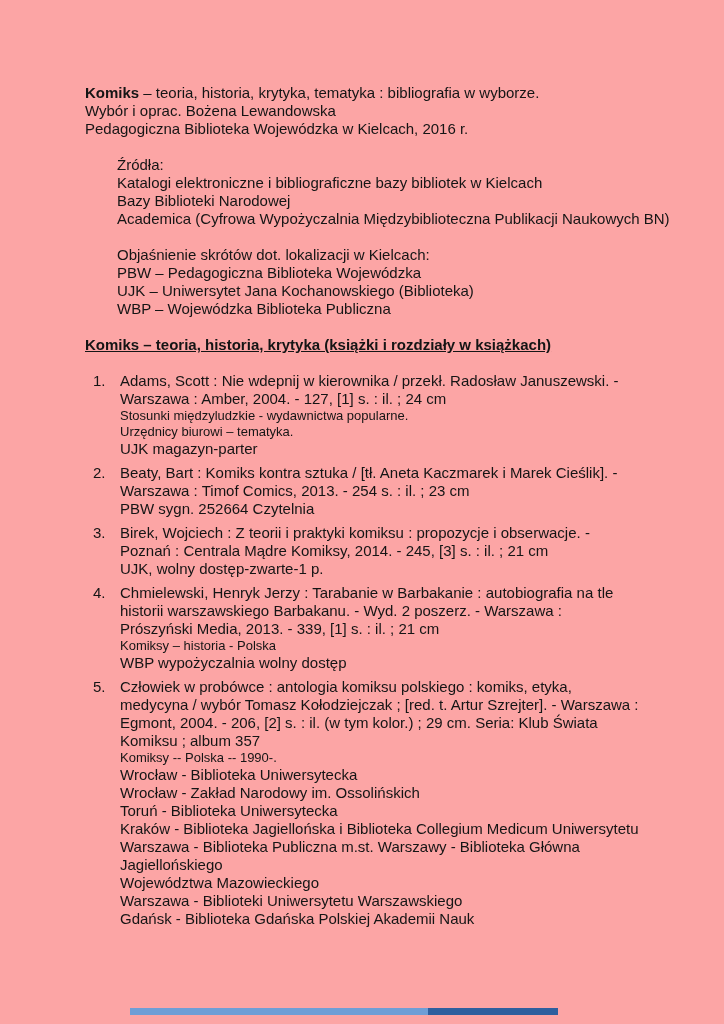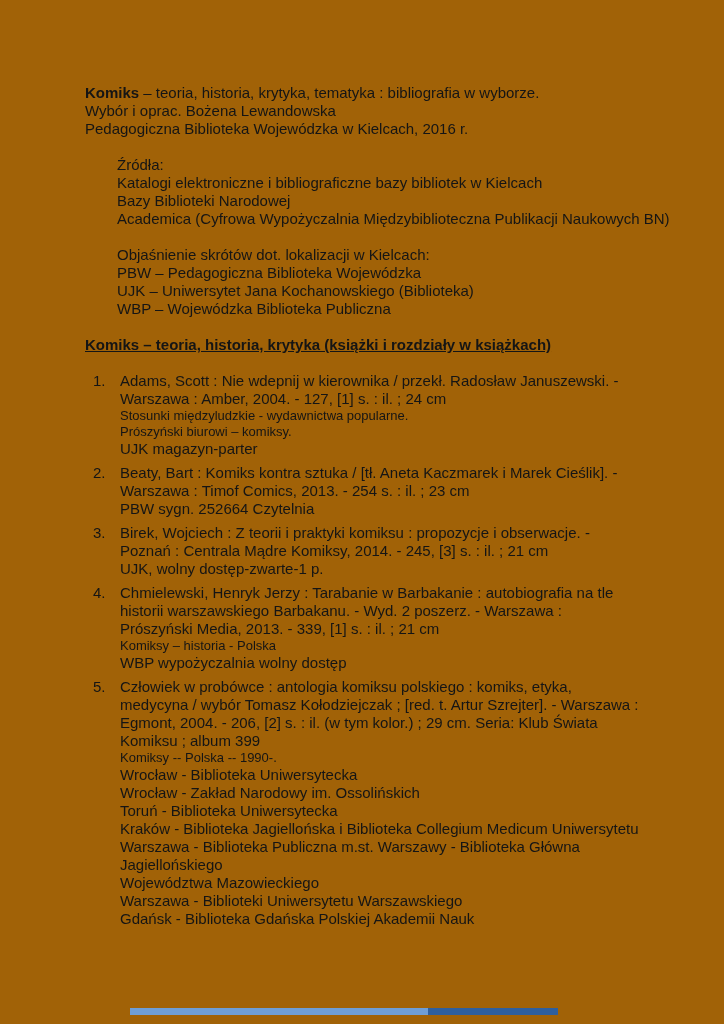--- a/index.html
+++ b/index.html
@@ -1,20 +1,20 @@
 <!DOCTYPE html>
 <html><head>
 <meta charset="utf-8">
 <style>
   html, body { margin: 0; padding: 0; background: #ffffff; }
   .page {
     position: relative;
     width: 724px;
     height: 1024px;
-    background: #a16207;
+    background: #fca5a5;
     overflow: hidden;
     font-family: "Liberation Sans", sans-serif;
     color: #151515;
   }
   .content {
     position: absolute;
     left: 85px;
     top: 84px;
     width: 592px;
     font-size: 15px;
@@ -75,21 +75,21 @@
 
     <p class="section-title">Komiks – teoria, historia, krytyka (książki i rozdziały w książkach)</p>
 
     <div id="entries">
         <div class="entry">
           <div class="entry-number">1.</div>
           <div class="entry-lines">
             <div class="line">Adams, Scott : Nie wdepnij w kierownika / przekł. Radosław Januszewski. -</div>
             <div class="line">Warszawa : Amber, 2004. - 127, [1] s. : il. ; 24 cm</div>
             <div class="line small">Stosunki międzyludzkie - wydawnictwa popularne.</div>
-            <div class="line small">Prószyński biurowi – komiksy.</div>
+            <div class="line small">Urzędnicy biurowi – tematyka.</div>
             <div class="line">UJK magazyn-parter</div>
           </div>
         </div>
         <div class="entry">
           <div class="entry-number">2.</div>
           <div class="entry-lines">
             <div class="line">Beaty, Bart : Komiks kontra sztuka / [tł. Aneta Kaczmarek i Marek Cieślik]. -</div>
             <div class="line">Warszawa : Timof Comics, 2013. - 254 s. : il. ; 23 cm</div>
             <div class="line">PBW sygn. 252664 Czytelnia</div>
           </div>
@@ -111,21 +111,21 @@
             <div class="line small">Komiksy – historia - Polska</div>
             <div class="line">WBP wypożyczalnia wolny dostęp</div>
           </div>
         </div>
         <div class="entry">
           <div class="entry-number">5.</div>
           <div class="entry-lines">
             <div class="line">Człowiek w probówce : antologia komiksu polskiego : komiks, etyka,</div>
             <div class="line">medycyna / wybór Tomasz Kołodziejczak ; [red. t. Artur Szrejter]. - Warszawa :</div>
             <div class="line">Egmont, 2004. - 206, [2] s. : il. (w tym kolor.) ; 29 cm. Seria: Klub Świata</div>
-            <div class="line">Komiksu ; album 399</div>
+            <div class="line">Komiksu ; album 357</div>
             <div class="line small">Komiksy -- Polska -- 1990-.</div>
             <div class="line">Wrocław - Biblioteka Uniwersytecka</div>
             <div class="line">Wrocław - Zakład Narodowy im. Ossolińskich</div>
             <div class="line">Toruń - Biblioteka Uniwersytecka</div>
             <div class="line">Kraków - Biblioteka Jagiellońska i Biblioteka Collegium Medicum Uniwersytetu</div>
             <div class="line">Warszawa - Biblioteka Publiczna m.st. Warszawy - Biblioteka Główna</div>
             <div class="line">Jagiellońskiego</div>
             <div class="line">Województwa Mazowieckiego</div>
             <div class="line">Warszawa - Biblioteki Uniwersytetu Warszawskiego</div>
             <div class="line">Gdańsk - Biblioteka Gdańska Polskiej Akademii Nauk</div>

